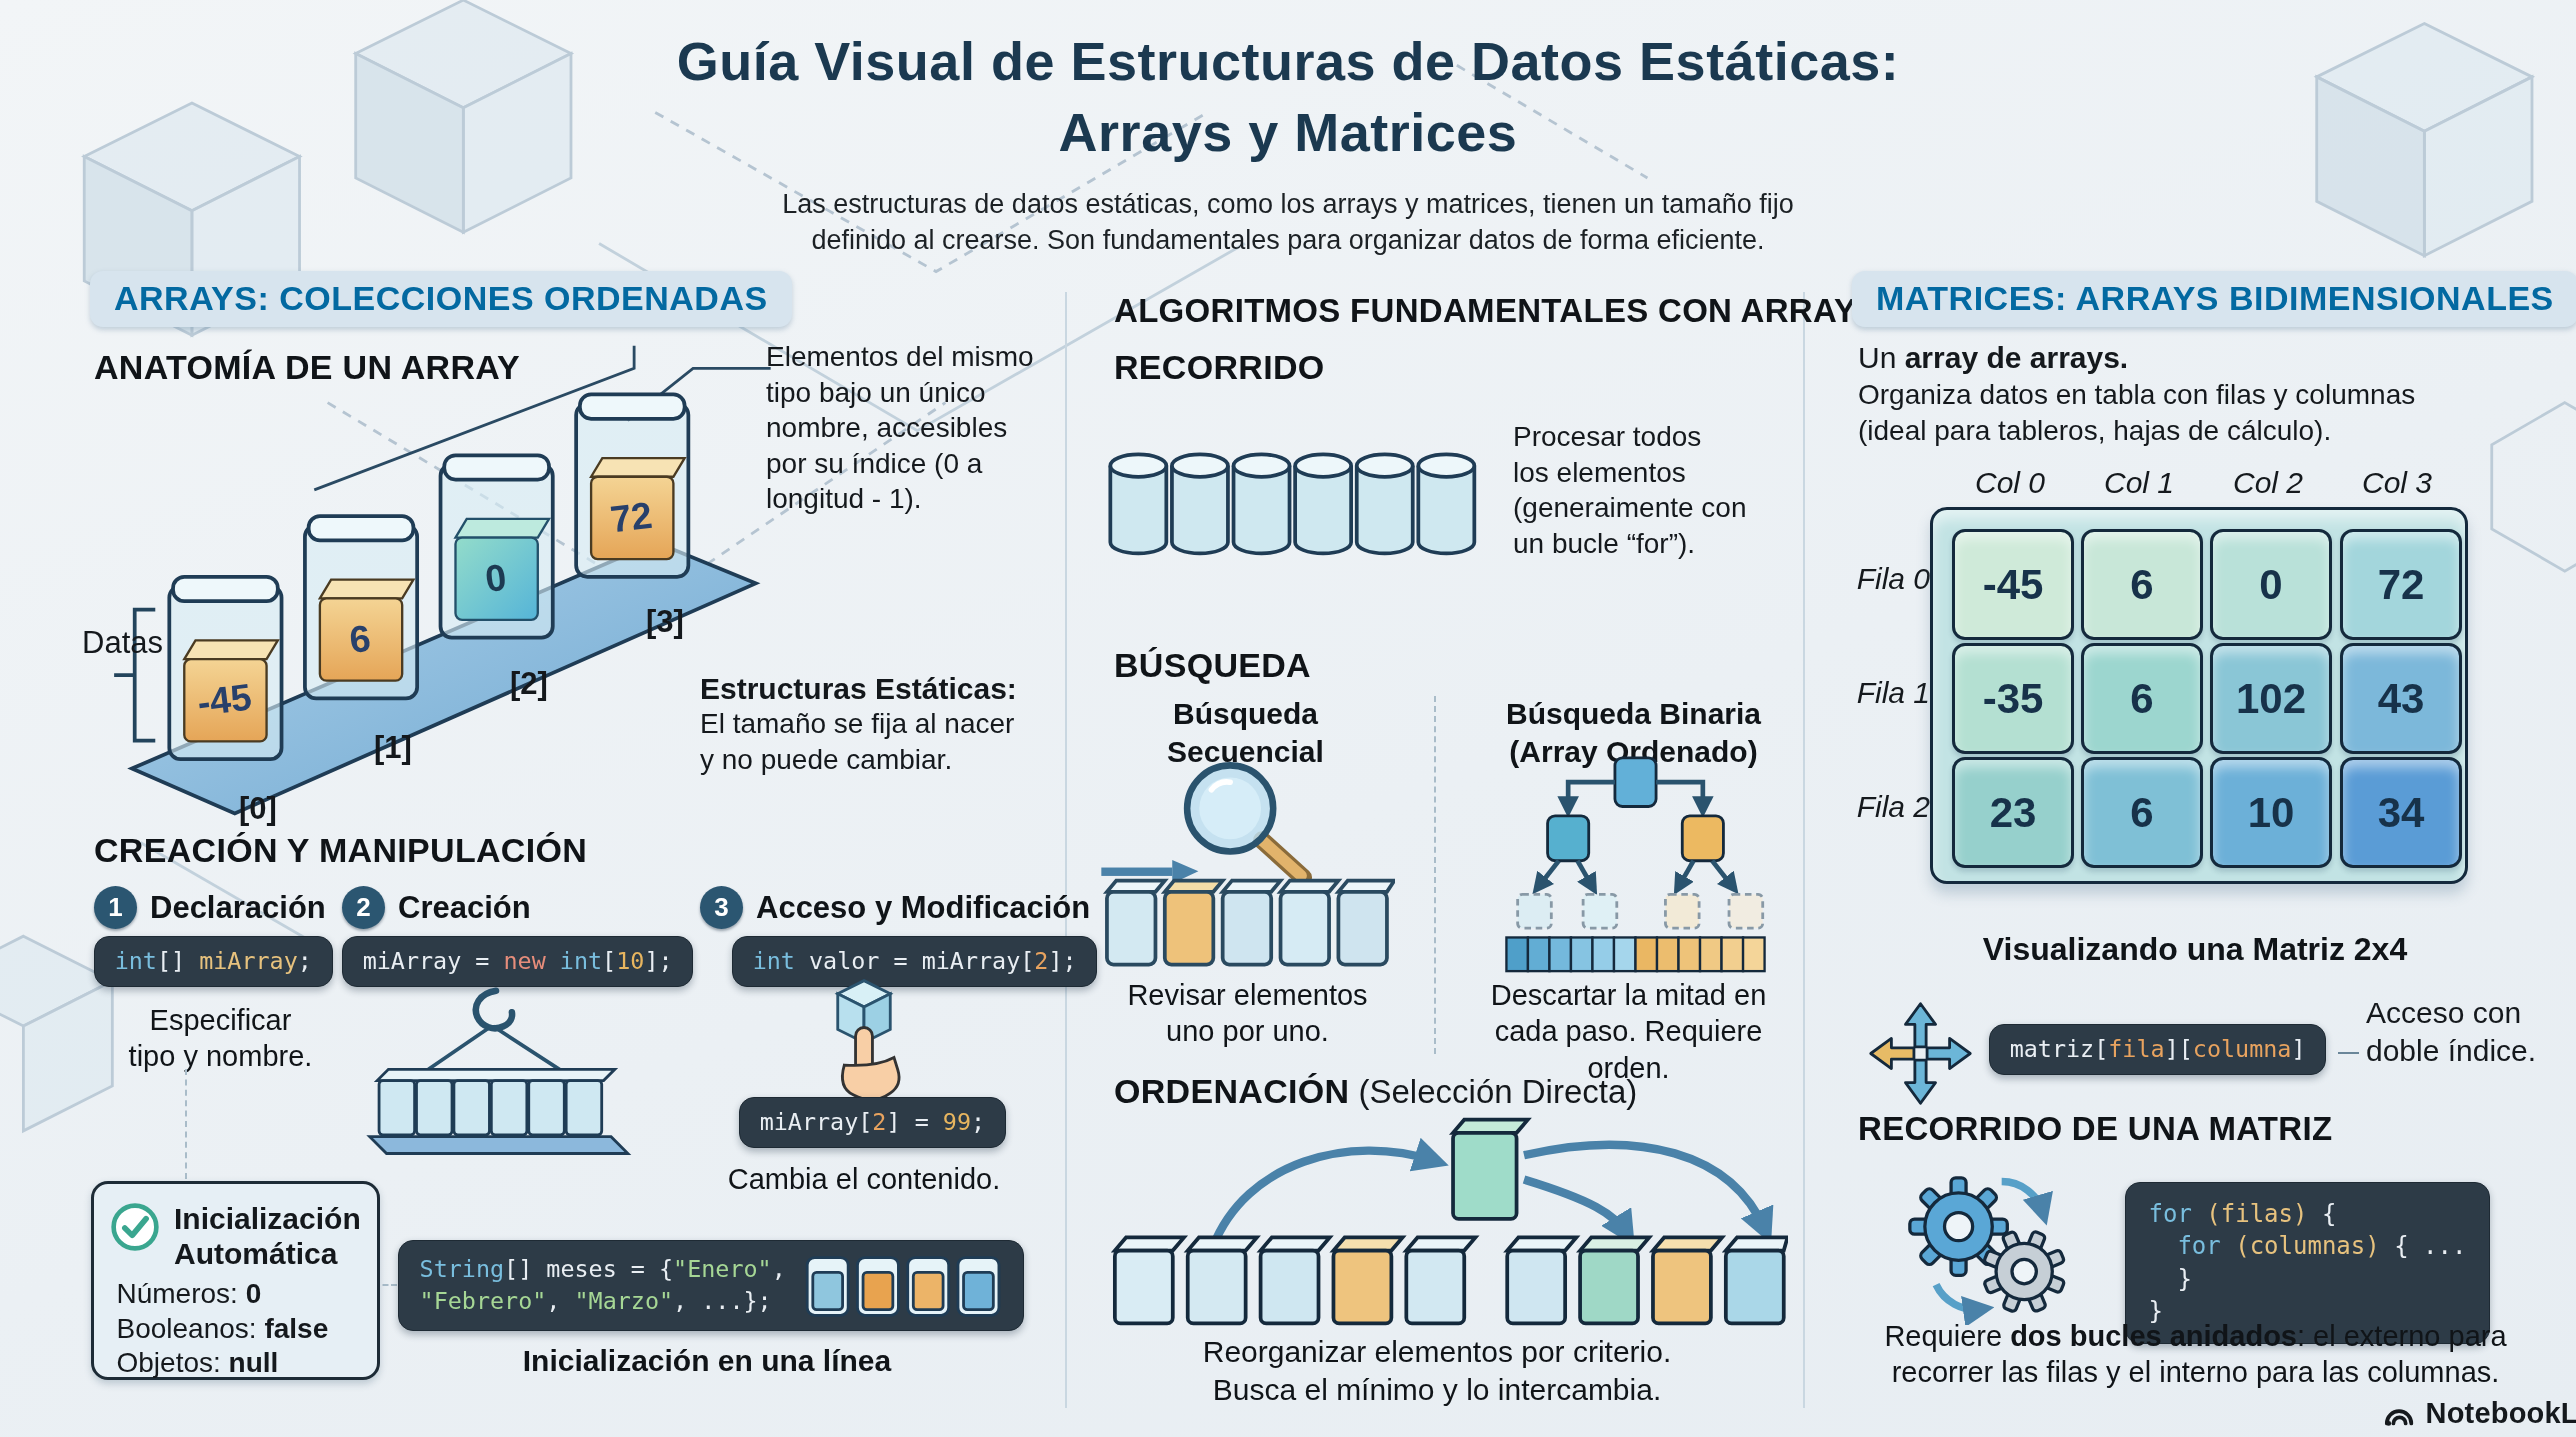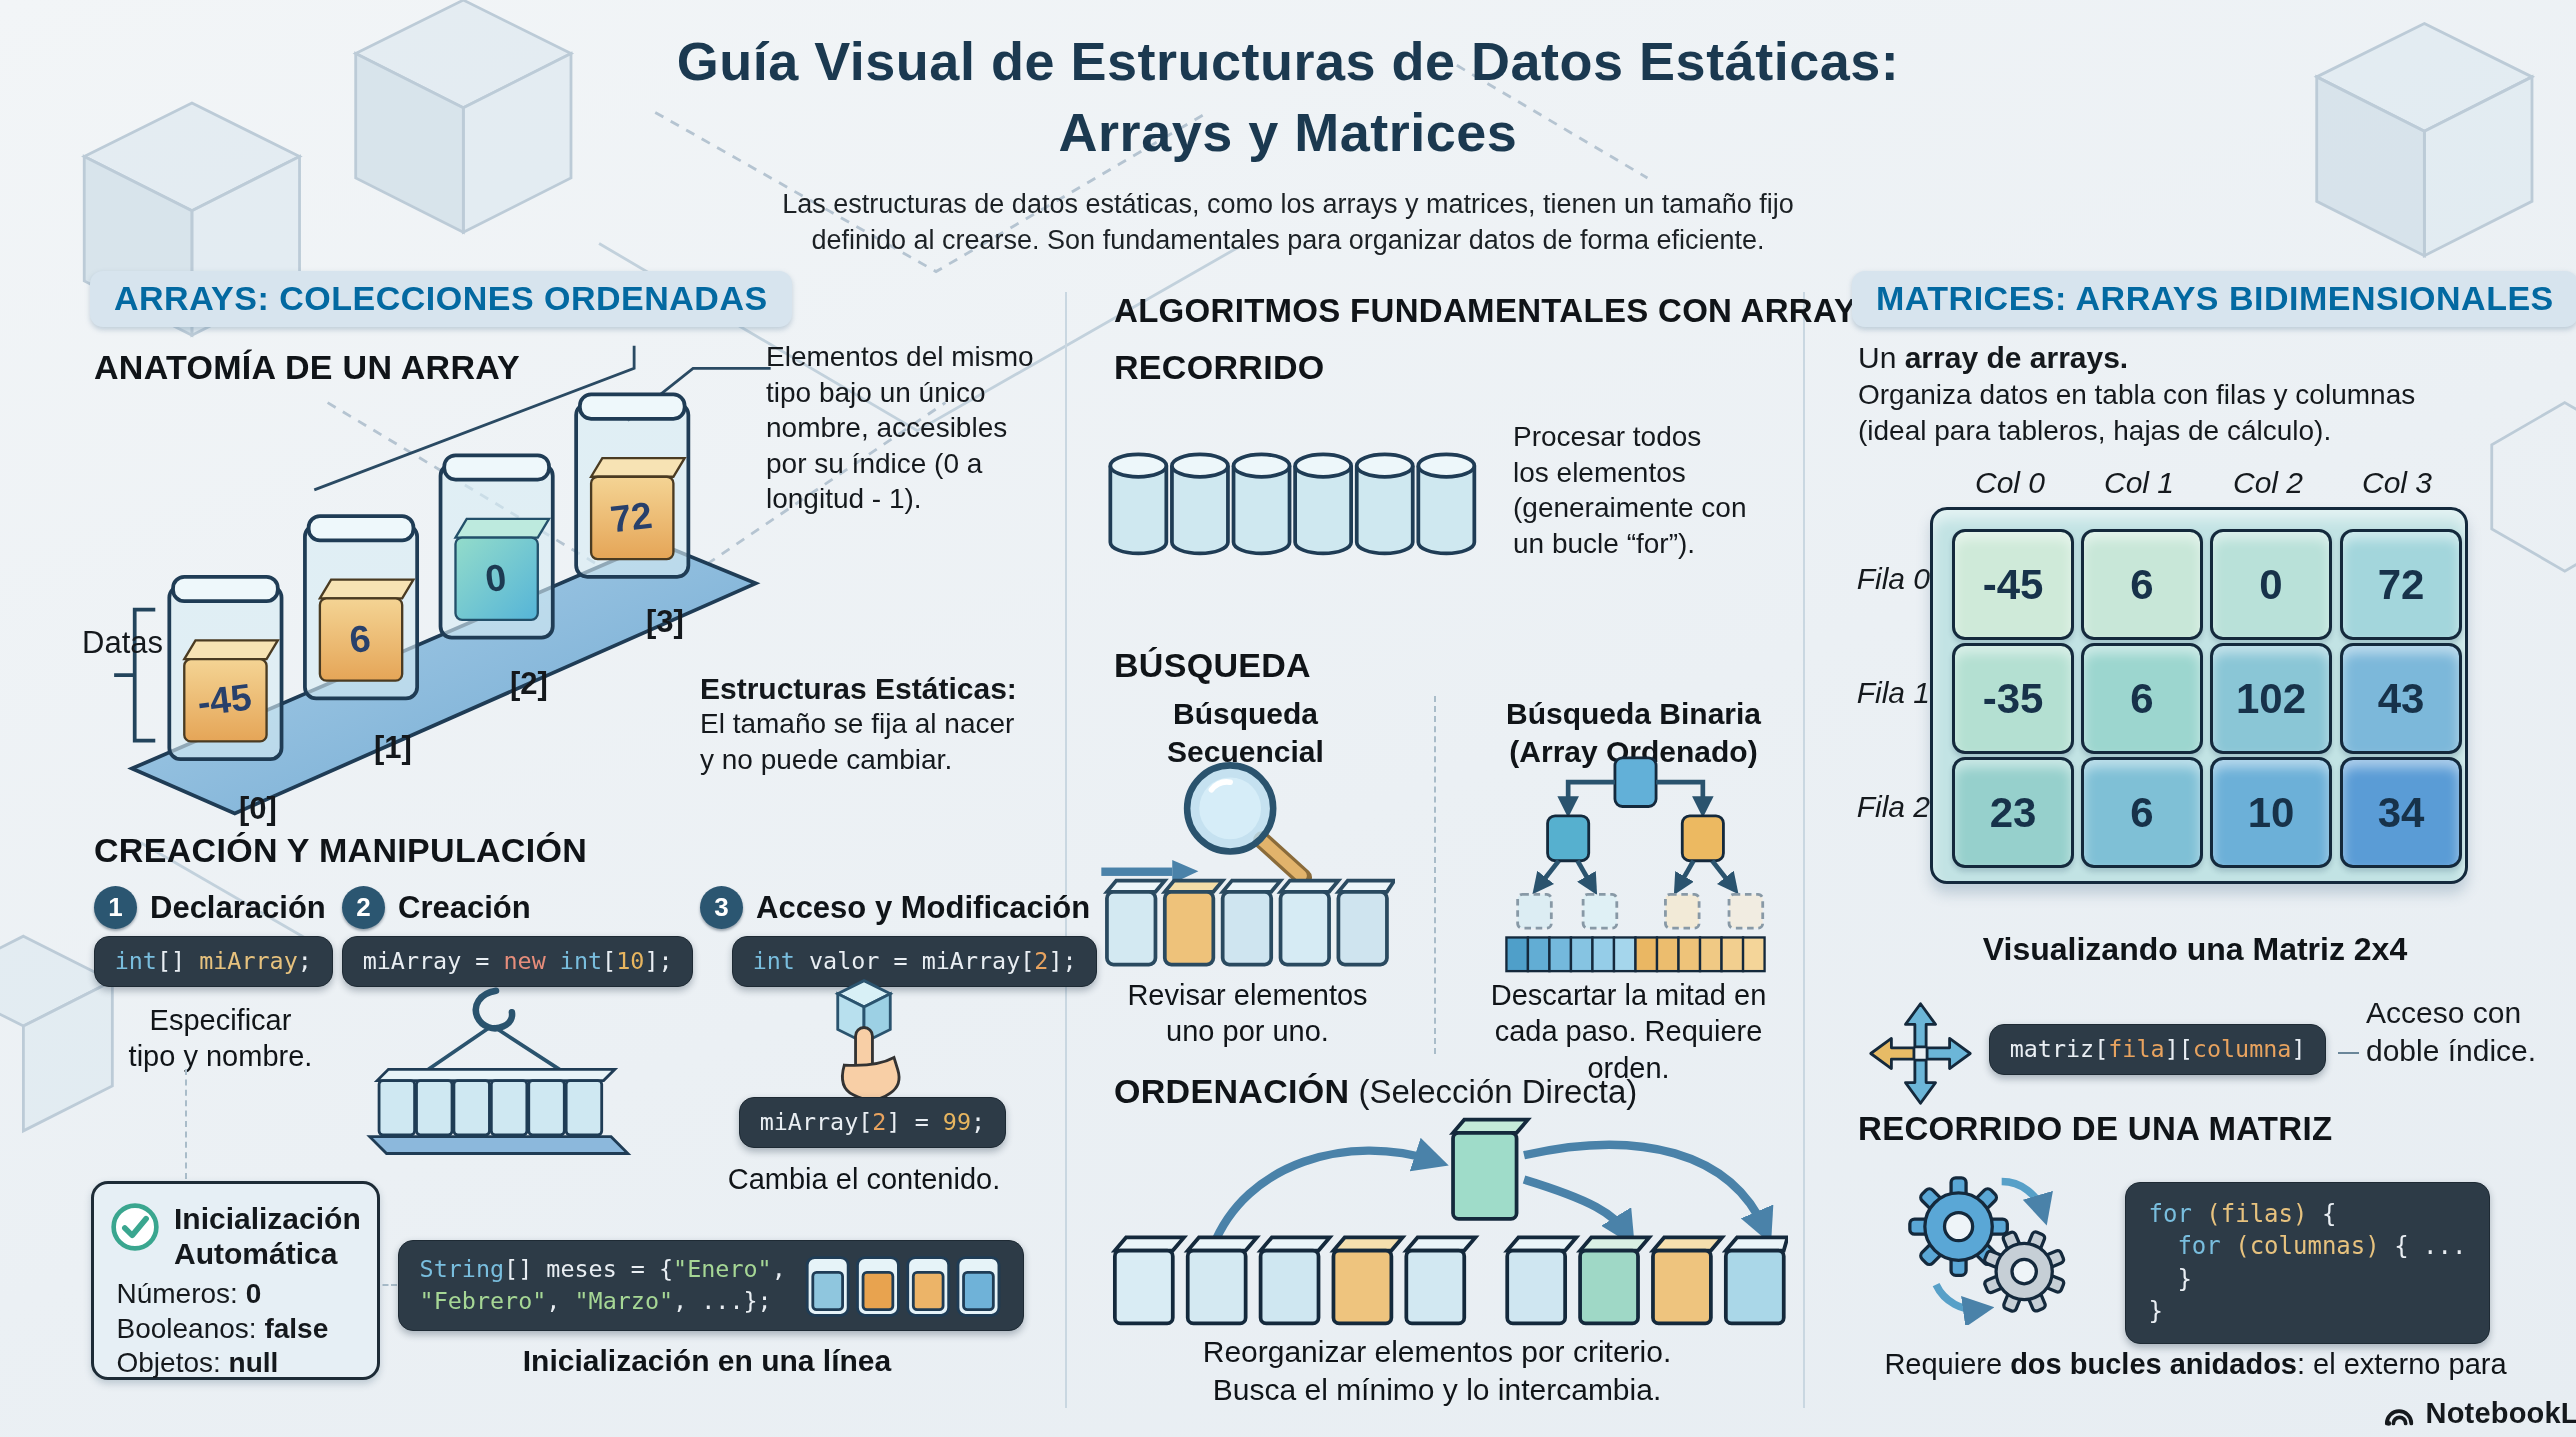--- a/index.html
+++ b/index.html
@@ -525,22 +525,23 @@
       <circle cx="142" cy="118" r="30"></circle>
       <circle cx="142" cy="118" r="13" fill="#eef4f8"></circle>
     </g>
   </svg>
 
   <div class="abs z1 code-block" style="left:2125px;top:1161px;margin-top:21px;"><span class="kw">for </span><span class="name">(filas)</span><span> {</span>
 <span>  </span><span class="kw">for </span><span class="name">(columnas)</span><span> { ...</span>
 <span>  }</span>
 <span>}</span></div>
 
-  <div class="abs z1 cap" style="left:1849px;top:1318px;width:693px;font-size:29px;margin-top:28px;">
+  <div class="abs z1 cap" style="left:1849px;top:1318px;width:693px;font-size:29px;">
     <div><span>Requiere </span><span class="bold">dos bucles anidados</span><span>: el externo para</span></div>
+    <div>recorrer las filas y el interno para las columnas.</div>
   </div>
 
   <div class="abs z1" style="left:2382px;top:1397px;display:flex;align-items:center;gap:7.5px;">
     <svg width="36" height="32" viewBox="0 0 38 34">
       <path d="M5,27 a13,13 0 0 1 26,0" fill="none" stroke="#15191d" stroke-width="4" stroke-linecap="round"></path>
       <path d="M12,27 a6.5,6.5 0 0 1 13,0" fill="none" stroke="#15191d" stroke-width="4" stroke-linecap="round"></path>
       <circle cx="7" cy="27" r="2.6" fill="#15191d"></circle>
     </svg>
     <span class="footer-brand">NotebookLM</span>
   </div>

